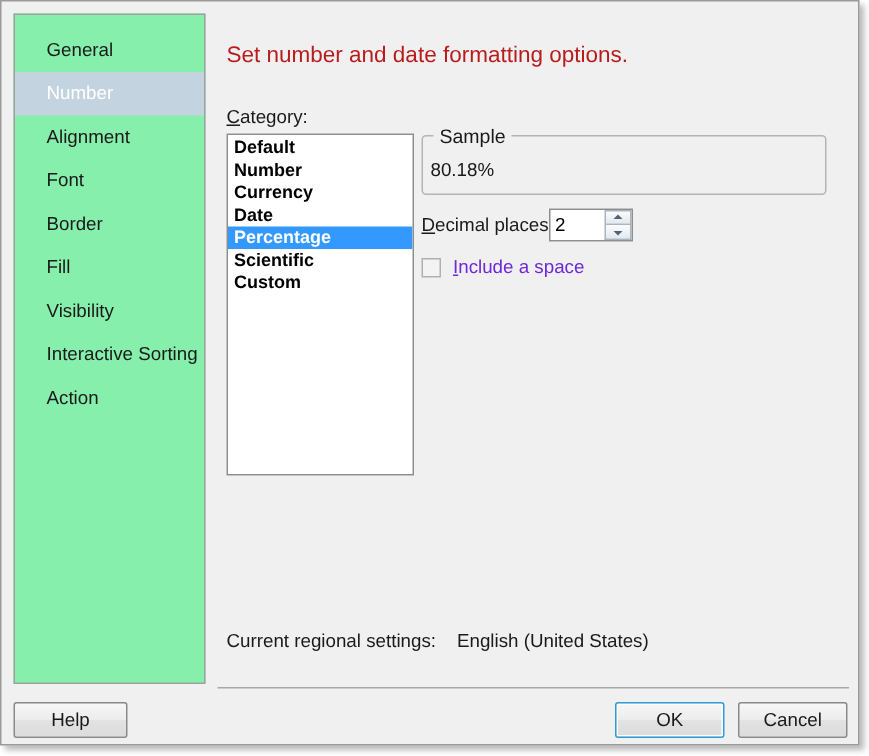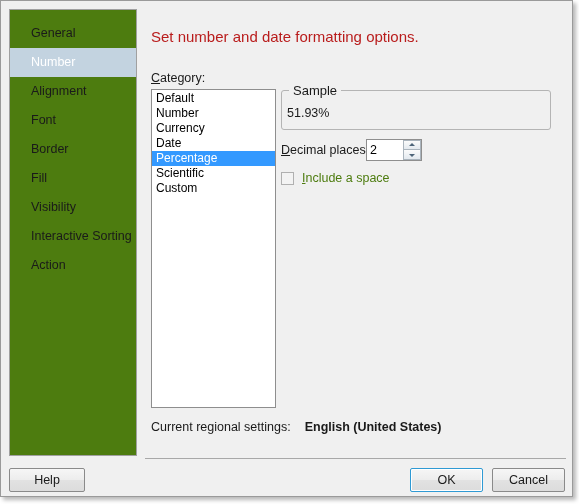--- a/index.html
+++ b/index.html
@@ -27,21 +27,21 @@
     box-shadow: 3px 3px 4px rgba(0,0,0,0.28);
   }
 
   
   #sidebar {
     position: absolute;
     left: 8px;
     top: 8px;
     width: 128px;
     height: 447px;
-    background: #4d7c0f;
+    background: #86efac;
     border: 1px solid #a0a0a0;
     box-sizing: border-box;
     overflow: hidden;
   }
   .nav-item {
     height: 29px;
     line-height: 29px;
     padding-left: 21px;
     font-size: 12.5px;
     color: #1a1a1a;
@@ -80,26 +80,27 @@
     font-size: 12.5px;
     color: #1a1a1a;
   }
   #category-label .acc { text-decoration: underline; }
 
   #category-list {
     position: absolute;
     left: 6px;
     top: 80px;
     width: 125px;
-    height: 319px;
+    height: 228px;
     background: #ffffff;
     border: 1px solid #8e8e8e;
     box-sizing: border-box;
     overflow: hidden;
     padding-top: 1px;
+    font-weight: bold;
   }
   .cat-item {
     height: 15px;
     line-height: 15px;
     padding-left: 4px;
     font-size: 12px;
     color: #000000;
     white-space: nowrap;
     cursor: default;
   }
@@ -218,35 +219,35 @@
     width: 13px;
     height: 13px;
     background: #f3f3f3;
     border: 1px solid #b0b0b0;
     box-sizing: border-box;
     margin-right: 8px;
     flex: 0 0 auto;
   }
   .cb-label {
     font-size: 12.5px;
-    color: #4d7c0f;
+    color: #6d28d9;
     white-space: nowrap;
   }
   .cb-label .acc { text-decoration: underline; }
 
   
   #regional {
     position: absolute;
     left: 6px;
     top: 411px;
     font-size: 12.5px;
     color: #1a1a1a;
     white-space: nowrap;
   }
-  #regional .val { margin-left: 14px; font-weight: bold; }
+  #regional .val { margin-left: 14px; }
 
   
   #footer-sep {
     position: absolute;
     left: 144px;
     top: 457px;
     width: 421px;
     height: 1px;
     background: #a8a8a8;
   }
@@ -303,21 +304,21 @@
         <div class="cat-item">Number</div>
         <div class="cat-item">Currency</div>
         <div class="cat-item">Date</div>
         <div class="cat-item selected">Percentage</div>
         <div class="cat-item">Scientific</div>
         <div class="cat-item">Custom</div>
       </div>
 
     <div id="sample-group"></div>
     <div id="sample-legend">Sample</div>
-    <div id="sample-value">51.93%</div>
+    <div id="sample-value">80.18%</div>
 
     <div id="decimal-label"><span class="acc">D</span><span>ecimal places:</span></div>
 
     <div id="decimal-spinner">
       <input id="decimal-input" type="text" value="2" style="">
       <div class="spin-btns">
         <div class="spin-btn up">
             <span class="spin-arrow"></span>
           </div>
         <div class="spin-btn down">

